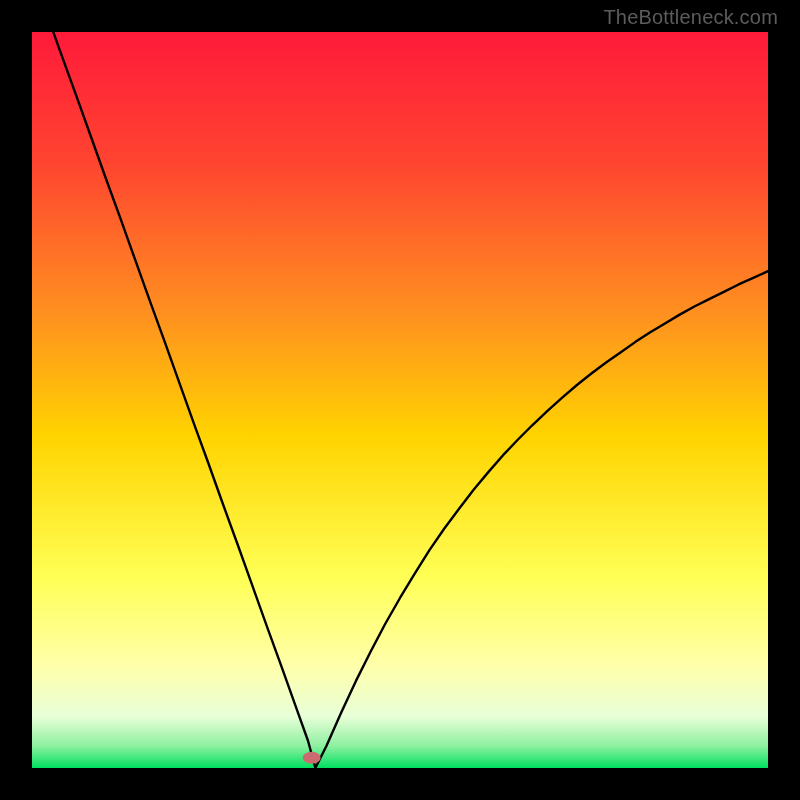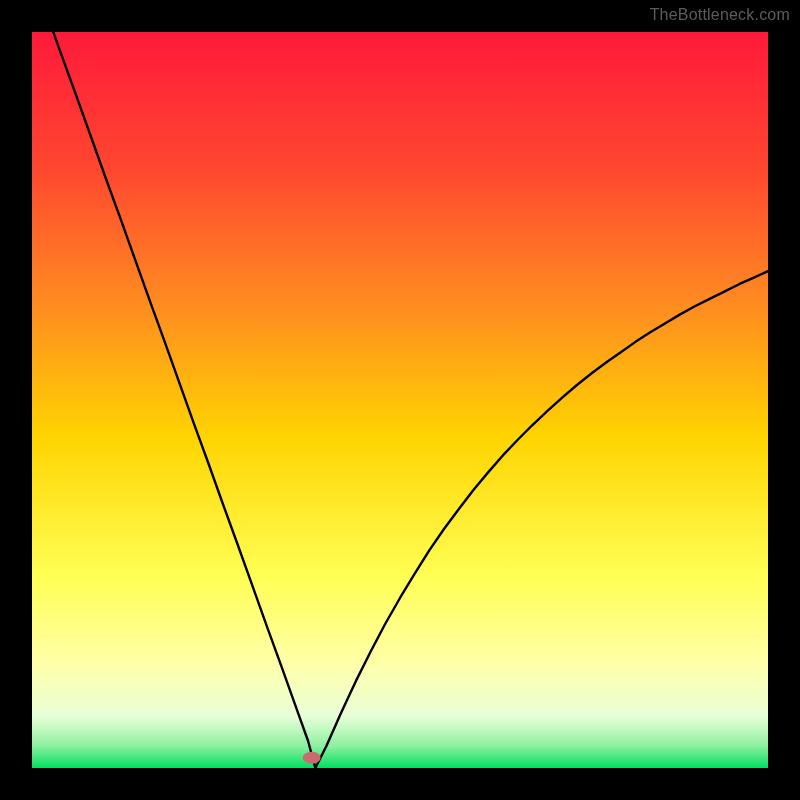--- a/index.html
+++ b/index.html
@@ -22,22 +22,22 @@
   .plot {
     position: absolute;
     left: 0;
     top: 0;
     width: 736px;
     height: 736px;
   }
   .watermark {
     position: absolute;
     top: 6px;
-    right: 10px;
-    font-size: 16px;
+    right: 22px;
+    font-size: 20px;
     color: #5c5c5c;
     font-weight: 500;
     letter-spacing: 0.2px;
   }
 </style>
 </head>
 <body>
 
 <div class="frame">
   <svg class="plot" viewBox="0 0 736 736" preserveAspectRatio="none">

